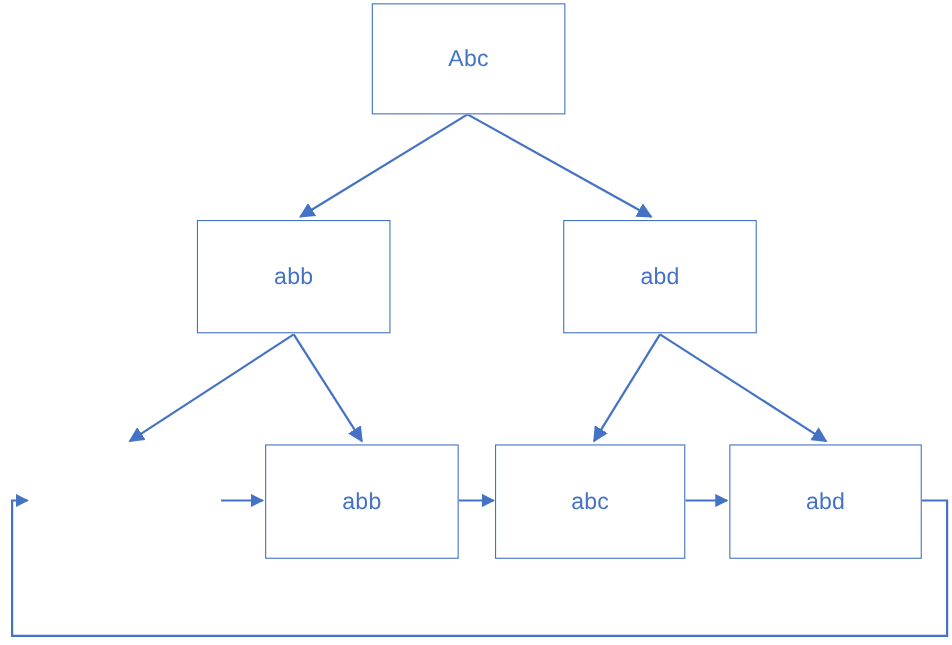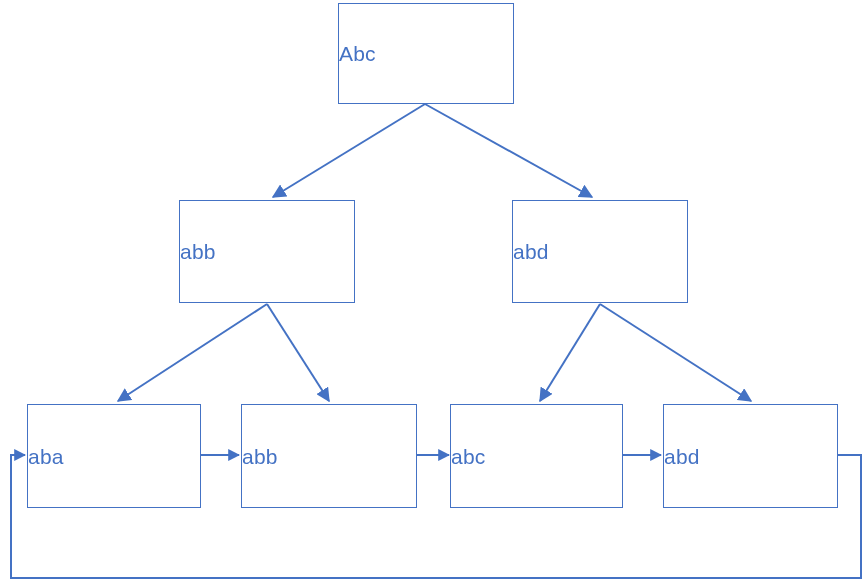--- a/index.html
+++ b/index.html
@@ -22,21 +22,21 @@
     width: 865px;
     height: 586px;
   }
   .node-box {
     position: absolute;
     box-sizing: border-box;
     border: 1px solid #4472C4;
     background: #ffffff;
     display: flex;
     align-items: center;
-    justify-content: flex-start;
+    justify-content: center;
     z-index: 2;
   }
   .node-label {
     color: #4472C4;
     font-size: 21px;
     font-family: "Liberation Sans", sans-serif;
     letter-spacing: 0.2px;
     line-height: 1;
     user-select: none;
   }
@@ -80,23 +80,20 @@
   </div>
 
   <div class="node-box" style="left:179px; top:200px; width:176px; height:103px;">
     <span class="node-label">abb</span>
   </div>
 
   <div class="node-box" style="left:512px; top:200px; width:176px; height:103px;">
     <span class="node-label">abd</span>
   </div>
 
-  <div class="node-box" style="left:27px; top:404px; width:174px; height:104px;">
-    <span class="node-label">aba</span>
-  </div>
 
   <div class="node-box" style="left:241px; top:404px; width:176px; height:104px;">
     <span class="node-label">abb</span>
   </div>
 
   <div class="node-box" style="left:450px; top:404px; width:173px; height:104px;">
     <span class="node-label">abc</span>
   </div>
 
   <div class="node-box" style="left:663px; top:404px; width:175px; height:104px;">

